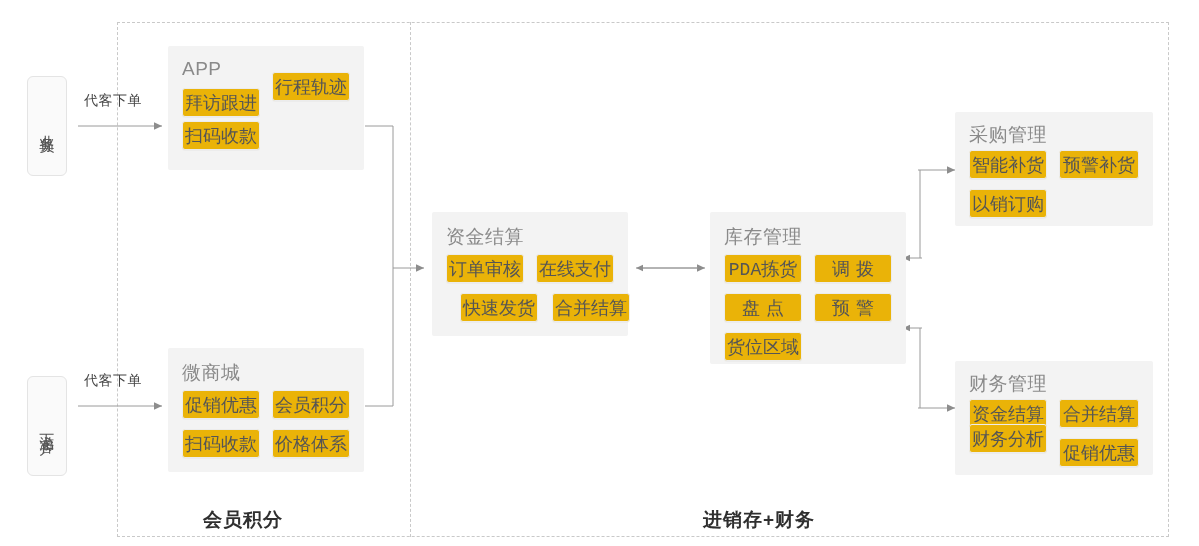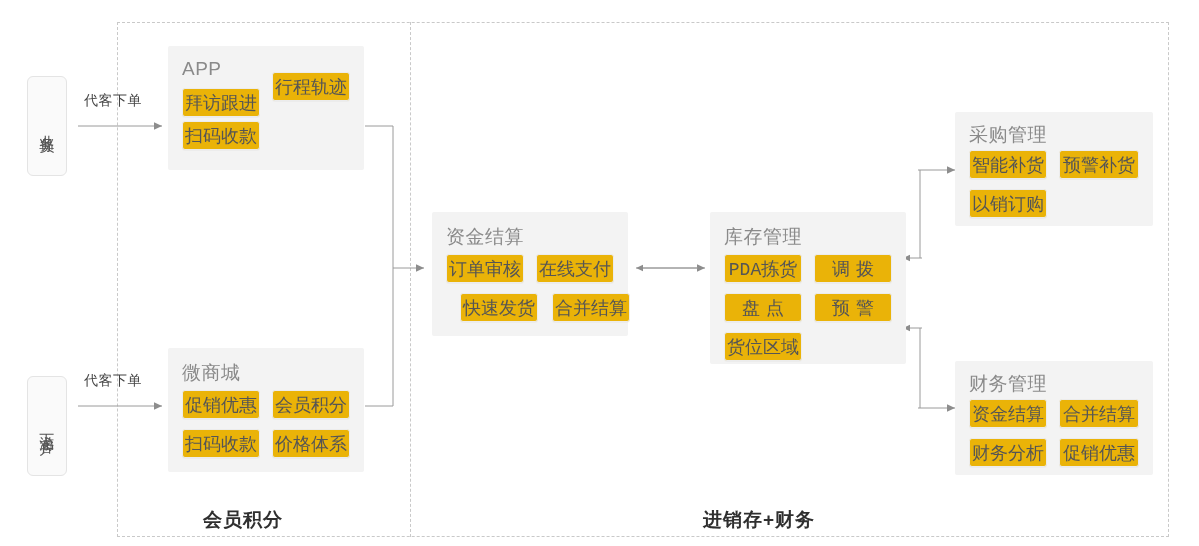--- a/index.html
+++ b/index.html
@@ -198,20 +198,20 @@
     <div class="panel-title" style="left:14px; top:10px;">采购管理</div>
     <div class="chip" style="left:14px; top:38px; width:78px; height:29px;">智能补货</div>
     <div class="chip" style="left:104px; top:38px; width:80px; height:29px;">预警补货</div>
     <div class="chip" style="left:14px; top:77px; width:78px; height:29px;">以销订购</div>
   </div>
 
   <div class="panel" style="left:955px; top:361px; width:198px; height:114px;">
     <div class="panel-title" style="left:14px; top:10px;">财务管理</div>
     <div class="chip" style="left:14px; top:38px; width:78px; height:29px;">资金结算</div>
     <div class="chip" style="left:104px; top:38px; width:80px; height:29px;">合并结算</div>
-    <div class="chip" style="left:14px; top:77px; width:78px; height:29px;">财务分析</div>
+    <div class="chip" style="left:14px; top:63px; width:78px; height:29px;">财务分析</div>
     <div class="chip" style="left:104px; top:77px; width:80px; height:29px;">促销优惠</div>
   </div>
 
   <div class="zone-caption" style="left:203px; top:507px;">会员积分</div>
   <div class="zone-caption" style="left:703px; top:507px;">进销存+财务</div>
 
 </div>
 
 </body></html>

